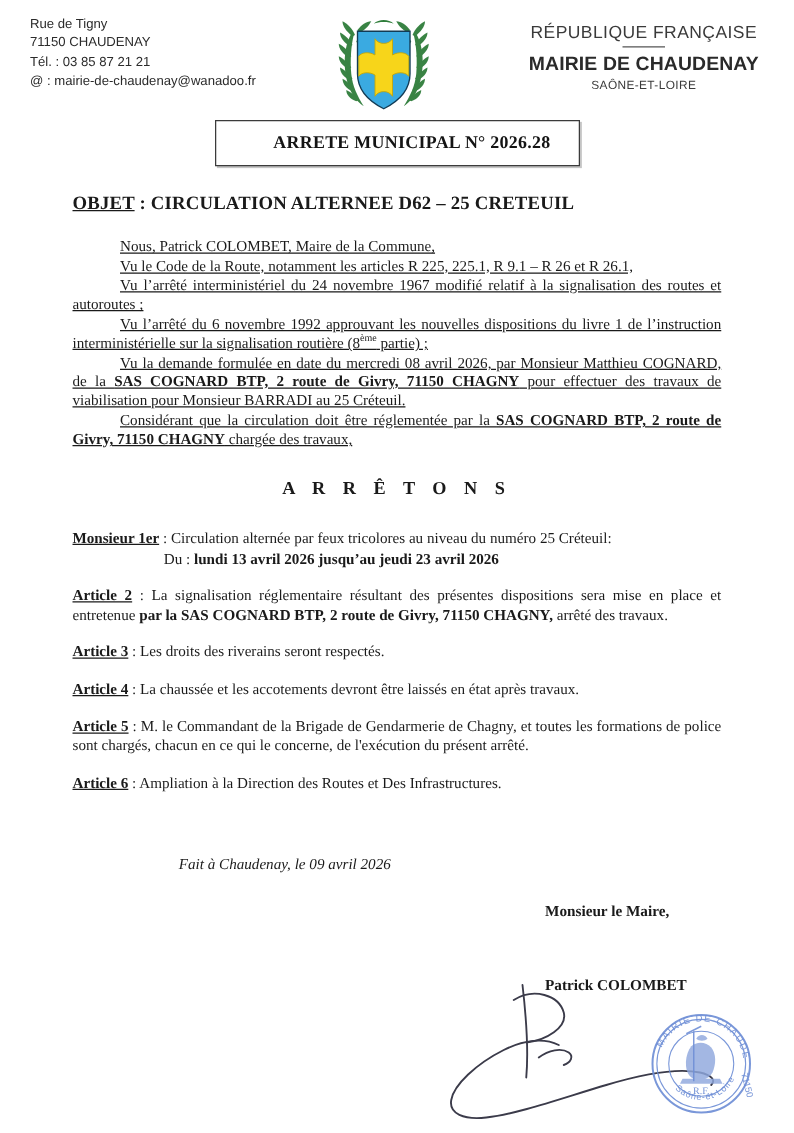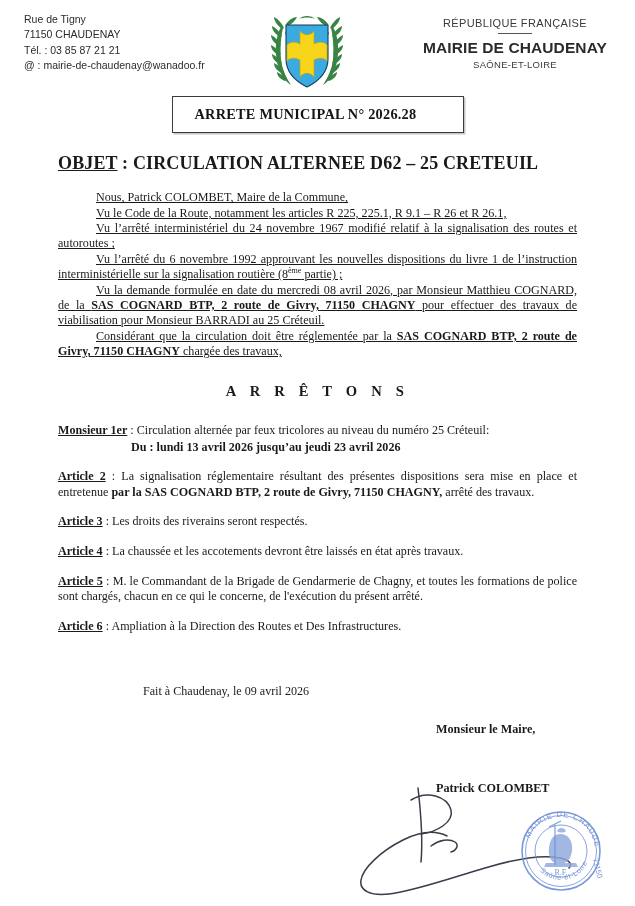--- a/index.html
+++ b/index.html
@@ -44,57 +44,57 @@
     align-items: flex-start;
     padding-top: 2px;
   }
   .lh-right {
     flex: 0 0 auto;
     text-align: center;
     font-family: "Liberation Sans", sans-serif;
     padding-top: 8px;
     width: 212px;
   }
-  .rf-line1 { font-size: 11px; letter-spacing: 0.35px; color: #3a3a3a; }
+  .rf-line1 { font-size: 14px; letter-spacing: 0.35px; color: #3a3a3a; }
   .rf-rule {
     width: 34px; height: 1px; background: #555;
     margin: 4px auto 5px auto;
   }
   .rf-line2 {
     font-size: 15.5px; font-weight: bold; letter-spacing: 0.1px; color: #2a2a2a;
   }
   .rf-line3 {
     font-size: 9.5px; letter-spacing: 0.3px; color: #3a3a3a; margin-top: 2px;
   }
 
   
   .title-box-wrap {
     display: flex; justify-content: center;
     margin-top: 4px;
   }
   .title-box {
     border: 1.4px solid #3b3b3b;
     padding: 8px 22px 9px 22px;
     min-width: 292px;
-    text-align: left;
+    text-align: right;
     box-shadow: 1.5px 1.5px 0 rgba(90,90,90,.35);
   }
   .title-box-text {
     font-size: 14.3px; font-weight: bold; letter-spacing: 0.25px; color: #141414;
   }
 
   
   .body-area {
     padding: 0 58px 0 58px;
     margin-top: 23px;
     font-size: 12.1px;
     line-height: 15.4px;
   }
   .objet {
-    font-size: 18px;
+    font-size: 15px;
     font-weight: bold;
     letter-spacing: .15px;
     margin-bottom: 19px;
   }
   .objet u { text-decoration: underline; }
 
   .preamble { margin-bottom: 0; }
   .pre-line { line-height: 15.3px; }
   .pre-ind { text-indent: 38px; text-align: justify; text-decoration: underline; }
   .pre-ind.just, .pre-flat.just { text-align: justify; text-justify: inter-word; }
@@ -110,26 +110,27 @@
   }
 
   .article { margin-bottom: 14px; text-align: justify; line-height: 15.6px; }
   .article .lbl { font-weight: bold; text-decoration: underline; }
   .art-sub {
     display: block;
     margin-left: 73px;
     font-weight: bold;
     margin-top: 1px;
   }
-  .art-sub .plain { font-weight: bold; }
+  .art-sub .plain { font-weight: normal; }
 
   
   .sig-date {
     margin: 50px 0 0 85px;
     font-size: 12.1px;
+    font-style: italic;
   }
   .sig-block {
     margin-top: 22px;
     text-align: left;
     padding-left: 378px;
     position: relative;
   }
   .sig-title { font-weight: bold; font-size: 12.2px; }
   .sig-name {
     font-weight: bold; font-size: 12.2px;

